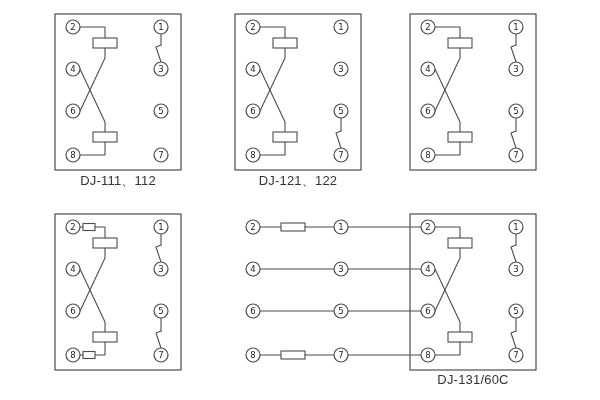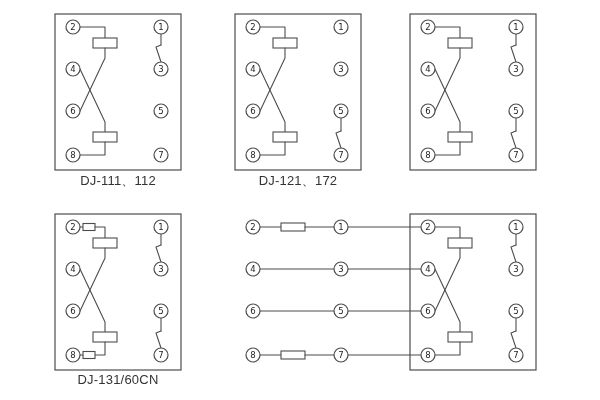--- a/index.html
+++ b/index.html
@@ -73,21 +73,21 @@
       <text class="tnum" x="20" y="146">8</text>
       <circle class="term" cx="108" cy="15" r="7"></circle>
       <text class="tnum" x="108" y="18">1</text>
       <circle class="term" cx="108" cy="57" r="7"></circle>
       <text class="tnum" x="108" y="60">3</text>
       <circle class="term" cx="108" cy="99" r="7"></circle>
       <text class="tnum" x="108" y="102">5</text>
       <circle class="term" cx="108" cy="143" r="7"></circle>
       <text class="tnum" x="108" y="146">7</text>
     </svg>
-    <figcaption class="cap">DJ-121、172</figcaption>
+    <figcaption class="cap">DJ-121、122</figcaption>
   </figure>
 
   <figure class="diagram" style="left:408px;top:12px">
     <svg width="130" height="160" viewBox="0 0 130 160">
       <rect class="box" x="2" y="2" width="126" height="156"></rect>
       <polyline class="wire" points="27,15 52,15 52,26"></polyline>
       <rect class="coil" x="40" y="26" width="24" height="10"></rect>
       <polyline class="wire" points="52,36 52,46 27,99"></polyline>
       <polyline class="wire" points="27,57 52,110 52,120"></polyline>
       <rect class="coil" x="40" y="120" width="24" height="10"></rect>
@@ -142,21 +142,20 @@
       <text class="tnum" x="20" y="146">8</text>
       <circle class="term" cx="108" cy="15" r="7"></circle>
       <text class="tnum" x="108" y="18">1</text>
       <circle class="term" cx="108" cy="57" r="7"></circle>
       <text class="tnum" x="108" y="60">3</text>
       <circle class="term" cx="108" cy="99" r="7"></circle>
       <text class="tnum" x="108" y="102">5</text>
       <circle class="term" cx="108" cy="143" r="7"></circle>
       <text class="tnum" x="108" y="146">7</text>
     </svg>
-    <figcaption class="cap">DJ-131/60CN</figcaption>
   </figure>
 
   <figure class="diagram" style="left:233px;top:212px">
     <svg width="130" height="160" viewBox="0 0 130 160">
       <line class="wire" x1="27" y1="15" x2="48" y2="15"></line>
       <rect class="coil" x="48" y="11" width="24" height="8"></rect>
       <line class="wire" x1="72" y1="15" x2="101" y2="15"></line>
       <line class="wire" x1="27" y1="57" x2="101" y2="57"></line>
       <line class="wire" x1="27" y1="99" x2="101" y2="99"></line>
       <line class="wire" x1="27" y1="143" x2="48" y2="143"></line>
@@ -211,15 +210,16 @@
       <text class="tnum" x="20" y="146">8</text>
       <circle class="term" cx="108" cy="15" r="7"></circle>
       <text class="tnum" x="108" y="18">1</text>
       <circle class="term" cx="108" cy="57" r="7"></circle>
       <text class="tnum" x="108" y="60">3</text>
       <circle class="term" cx="108" cy="99" r="7"></circle>
       <text class="tnum" x="108" y="102">5</text>
       <circle class="term" cx="108" cy="143" r="7"></circle>
       <text class="tnum" x="108" y="146">7</text>
     </svg>
+    <figcaption class="cap">DJ-131/60C</figcaption>
   </figure>
 
 </div>
 
 </body></html>

